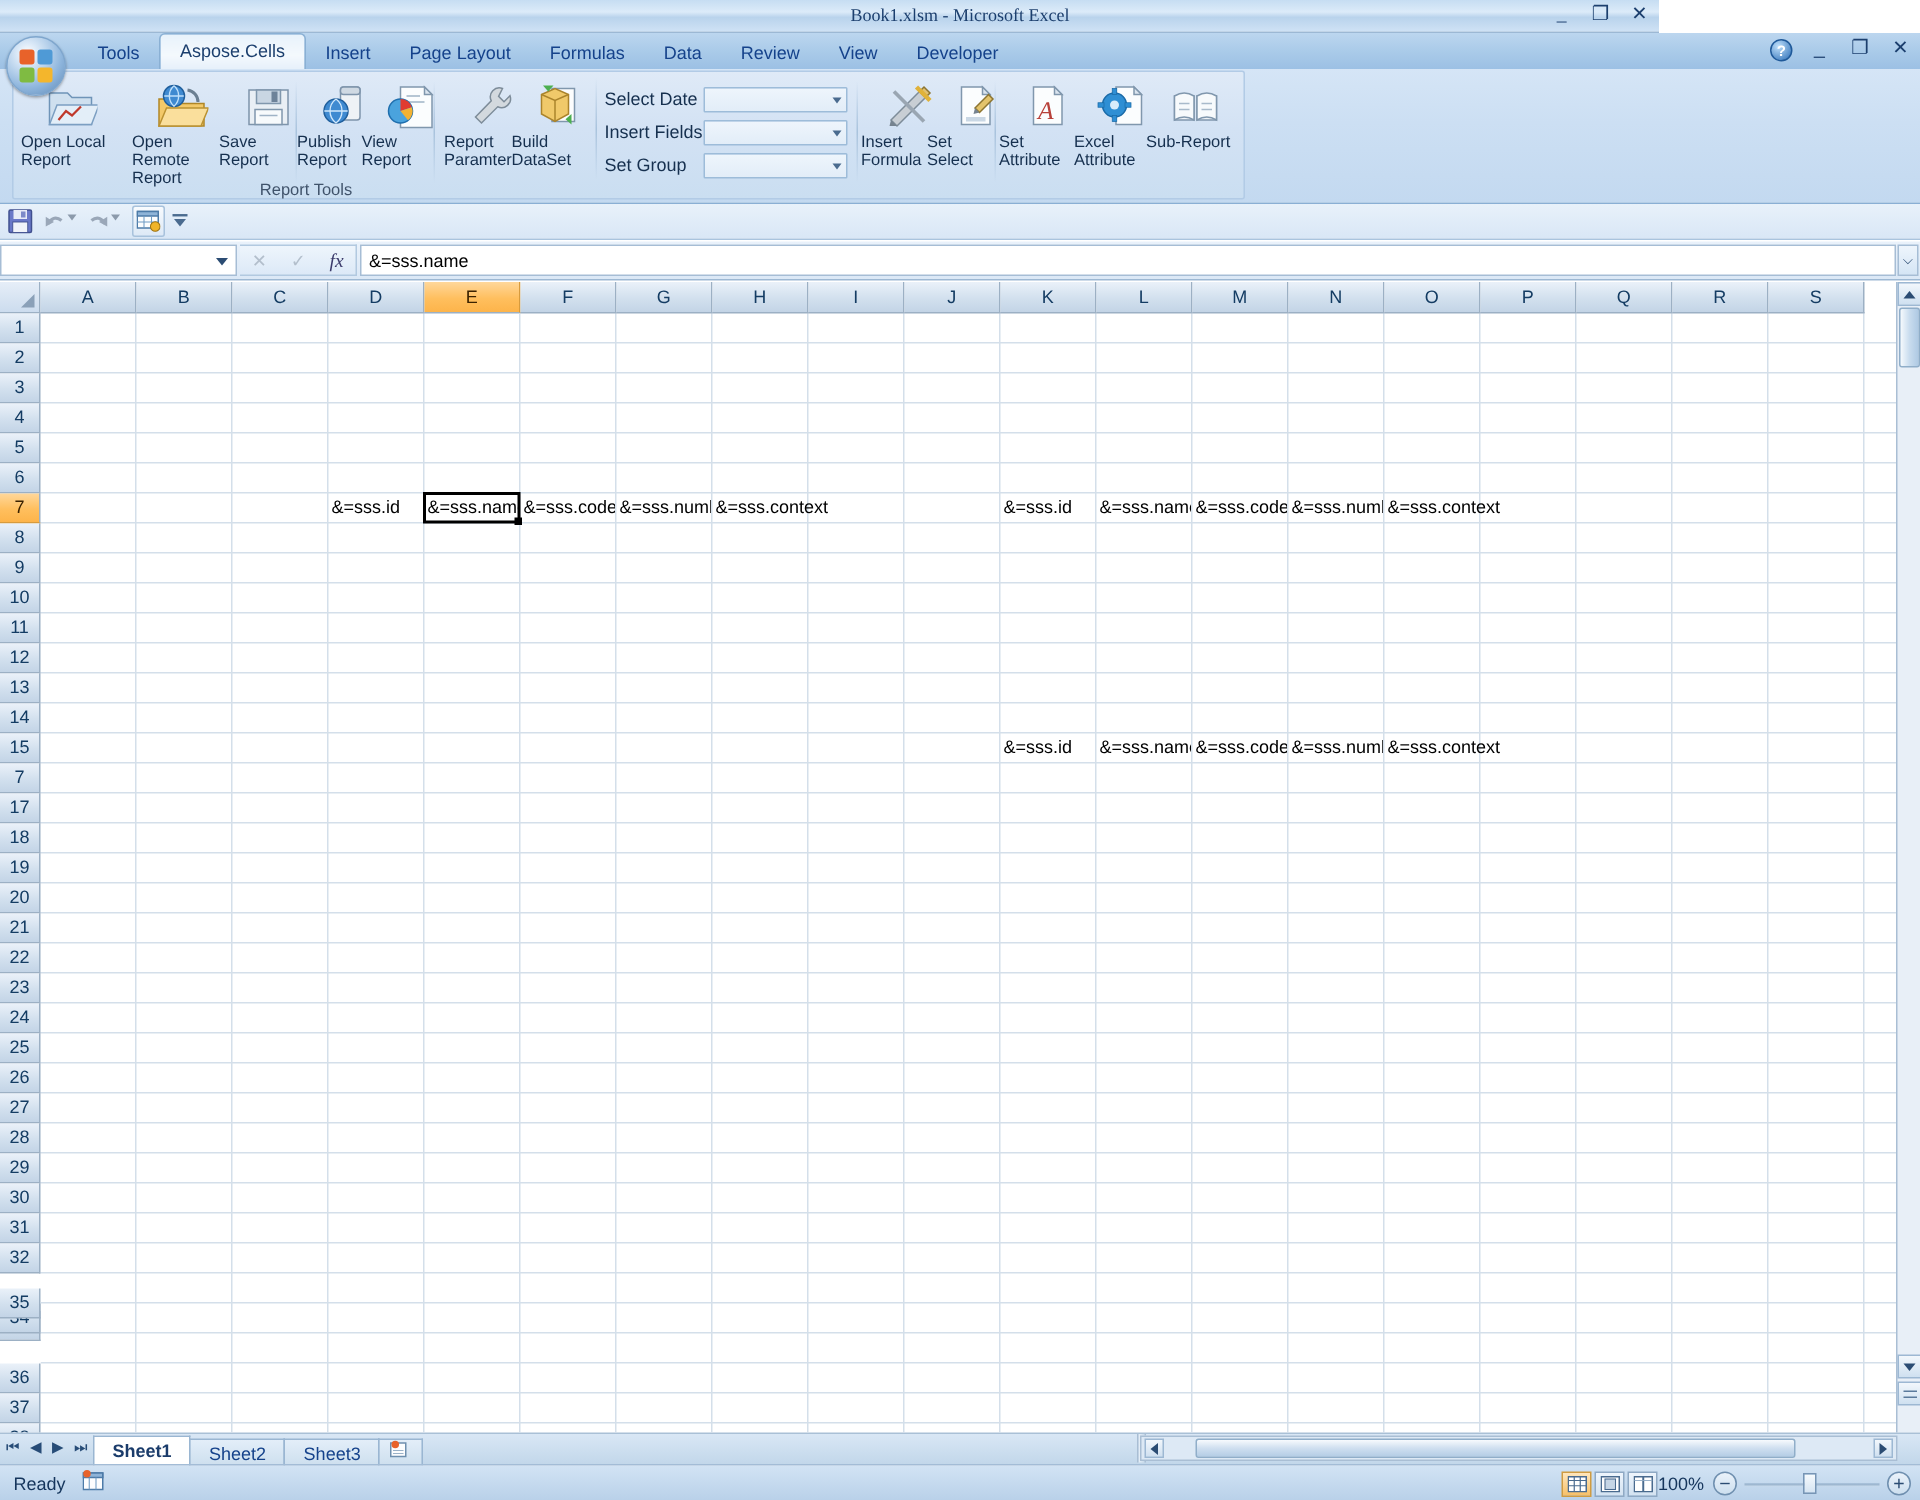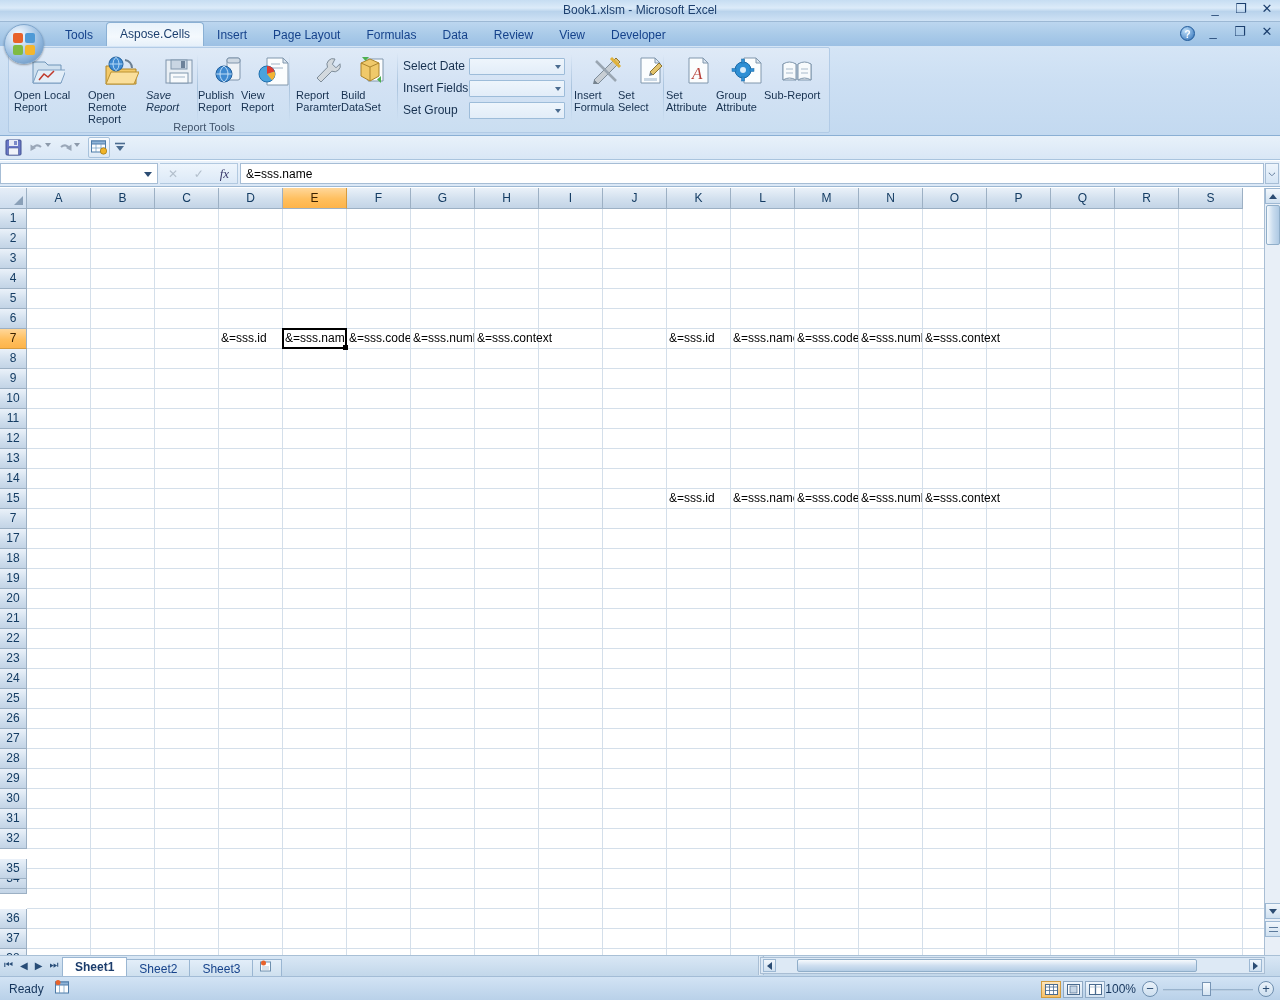--- a/index.html
+++ b/index.html
@@ -7,23 +7,24 @@
     margin: 0; padding: 0;
     width: 1280px; height: 1000px;
     overflow: hidden;
     font-family: "Liberation Sans", sans-serif;
     font-size: 12px;
     background: #fff;
   }
 
   
   .titlebar {
-    position: absolute; left: 0; top: 0; width: 1280px; height: 22px;
+    position: absolute; left: 0; top: 0; width: 1106px; height: 22px;
     background: linear-gradient(to bottom, #c6ddf2 0%, #dcebf9 38%, #b9d3ec 55%, #cfe2f5 100%);
     border-bottom: 1px solid #9cb8d4;
+    font-family: Liberation Serif, serif;
   }
   .titlebar-text {
     position: absolute; left: 0; top: 3px; width: 1280px;
     text-align: center; font-size: 12px; color: #1c3f6e;
   }
   .win-btns { position: absolute; right: 4px; top: 2px; display: flex; gap: 8px; }
   .win-btn {
     width: 18px; height: 16px; color: #1c3f6e;
     font-size: 13px; line-height: 14px; text-align: center; cursor: default;
   }
@@ -368,21 +369,21 @@
             <path d="M3 12 h11 l3 3 h16 v15 h-30 z" fill="#f3c969" stroke="#b08626"></path>
             <path d="M3 30 l5 -12 h28 l-5 12 z" fill="#fadf9c" stroke="#bb9232"></path>
             <circle cx="13" cy="10" r="7" fill="#3f8ad1" stroke="#205f9c"></circle>
             <path d="M6.5 10 h13 M13 3.2 a9 9 0 0 1 0 13.6 a9 9 0 0 1 0 -13.6" fill="none" stroke="#bfe0fb" stroke-width="0.9"></path>
             <path d="M22 6 a8 8 0 0 1 7 8" fill="none" stroke="#6b7f92" stroke-width="2"></path>
           </svg>
         </div>
         <div class="lbl"><span>Open Remote</span><br><span>Report</span></div>
       </div>
 
-      <div class="bigbtn" style="left:136px;font-style:italic;">
+      <div class="bigbtn" style="left:136px;">
         <div class="ic">
           <svg width="36" height="34" viewBox="0 0 36 34">
             <rect x="5" y="6" width="26" height="23" fill="#e9eff5" stroke="#7e94ab"></rect>
             <rect x="10" y="6" width="16" height="9" fill="#c9d6e3" stroke="#8097ad"></rect>
             <rect x="20" y="7" width="4" height="7" fill="#6d8299"></rect>
             <rect x="9" y="19" width="18" height="10" fill="#f7fafc" stroke="#8097ad"></rect>
             <line x1="12" y1="23" x2="24" y2="23" stroke="#9fb3c6"></line>
           </svg>
         </div>
         <div class="lbl"><span>Save</span><br><span>Report</span></div>
@@ -522,21 +523,21 @@
             <circle cx="12" cy="16" r="8" fill="#2f8fd4" stroke="#1b6ba8"></circle>
             <circle cx="12" cy="16" r="3" fill="#d9ecfa"></circle>
             <g fill="#2f8fd4" stroke="#1b6ba8" stroke-width="0.5">
               <rect x="10.5" y="5" width="3" height="4"></rect>
               <rect x="10.5" y="23" width="3" height="4"></rect>
               <rect x="1" y="14.5" width="4" height="3"></rect>
               <rect x="19" y="14.5" width="4" height="3"></rect>
             </g>
           </svg>
         </div>
-        <div class="lbl"><span>Group</span><br><span>Attribute</span></div>
+        <div class="lbl"><span>Excel</span><br><span>Attribute</span></div>
       </div>
 
       <div class="bigbtn" style="left:368px; width:60px;">
         <div class="ic">
           <svg width="36" height="34" viewBox="0 0 36 34">
             <path d="M4 10 h13 v16 h-13 z" fill="#eef2f6" stroke="#8097ad"></path>
             <path d="M19 10 h13 v16 h-13 z" fill="#eef2f6" stroke="#8097ad"></path>
             <path d="M4 10 q6.5 -4 13 0 v16 q-6.5 -4 -13 0 z" fill="#f7fafc" stroke="#8097ad"></path>
             <path d="M32 10 q-6.5 -4 -13 0 v16 q6.5 -4 13 0 z" fill="#f7fafc" stroke="#8097ad"></path>
             <line x1="7" y1="15" x2="14" y2="15" stroke="#a8bacb"></line>

